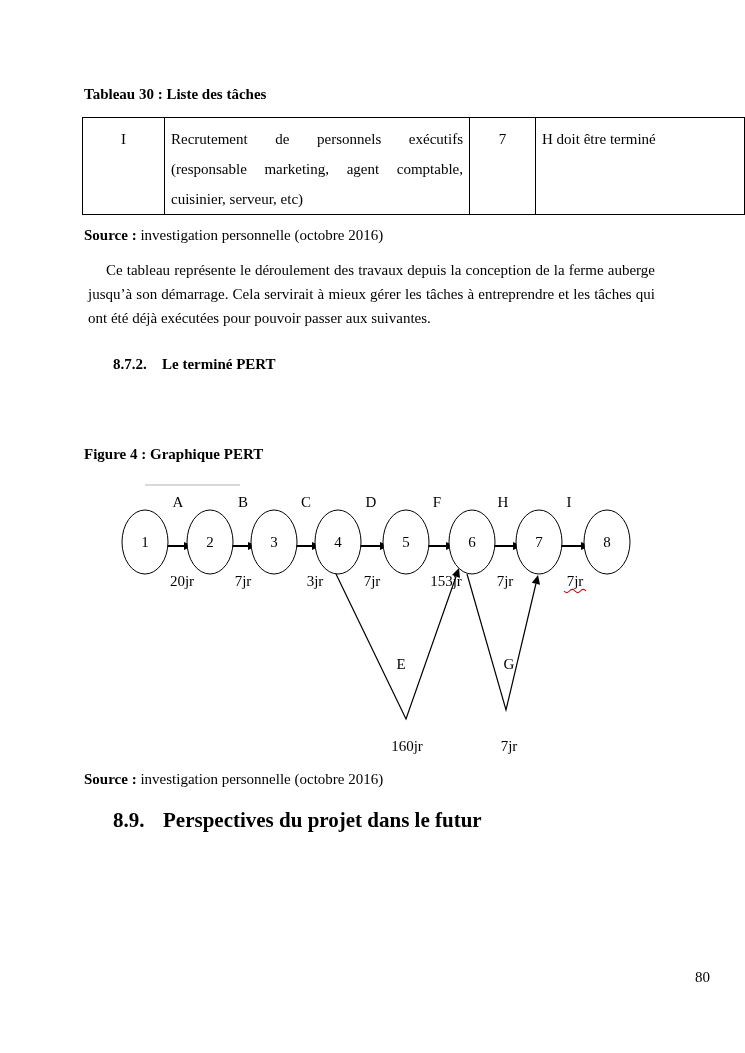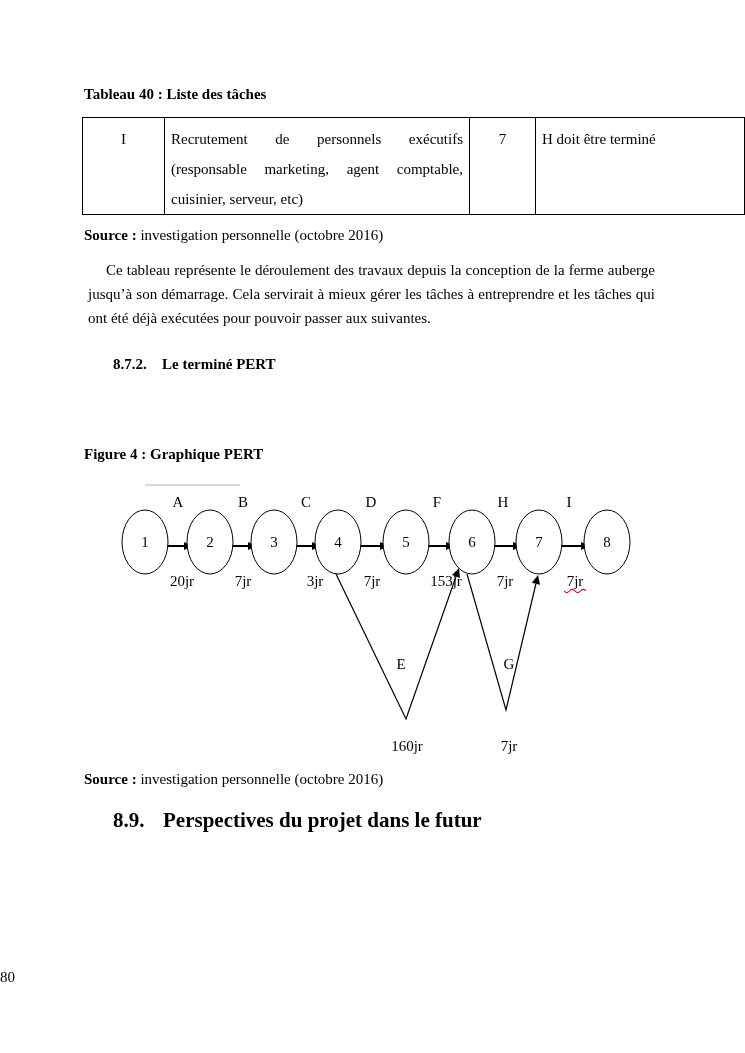--- a/index.html
+++ b/index.html
@@ -23,29 +23,29 @@
   td.c-desc{width:292px;text-align:justify;}
   td.c-dur{width:53px;text-align:center;}
   td.c-constraint{width:196px;}
   .source-line{left:84px;}
   .para{
     left:88px;width:567px;text-align:justify;text-indent:18px;line-height:24px;
   }
   .heading{left:113px;font-weight:bold;}
   .heading .h-num{display:inline-block;width:49px;}
   .heading-big{font-size:21px;}
-  .pagenum{top:969px;left:0;width:710px;text-align:left;}
+  .pagenum{top:969px;left:0;width:710px;text-align:right;}
   svg.pert{position:absolute;left:0;top:0;pointer-events:none;}
 </style>
 </head>
 <body>
 
 <div class="page">
 
-  <div class="abs tbl-title">Tableau 40 : Liste des tâches</div>
+  <div class="abs tbl-title">Tableau 30 : Liste des tâches</div>
 
   <table class="tasks">
     <tbody>
       <tr>
         <td class="c-id">I</td>
         <td class="c-desc">Recrutement de personnels exécutifs (responsable marketing, agent comptable, cuisinier, serveur, etc)</td>
         <td class="c-dur">7</td>
         <td class="c-constraint">H doit être terminé</td>
       </tr>
     </tbody>

